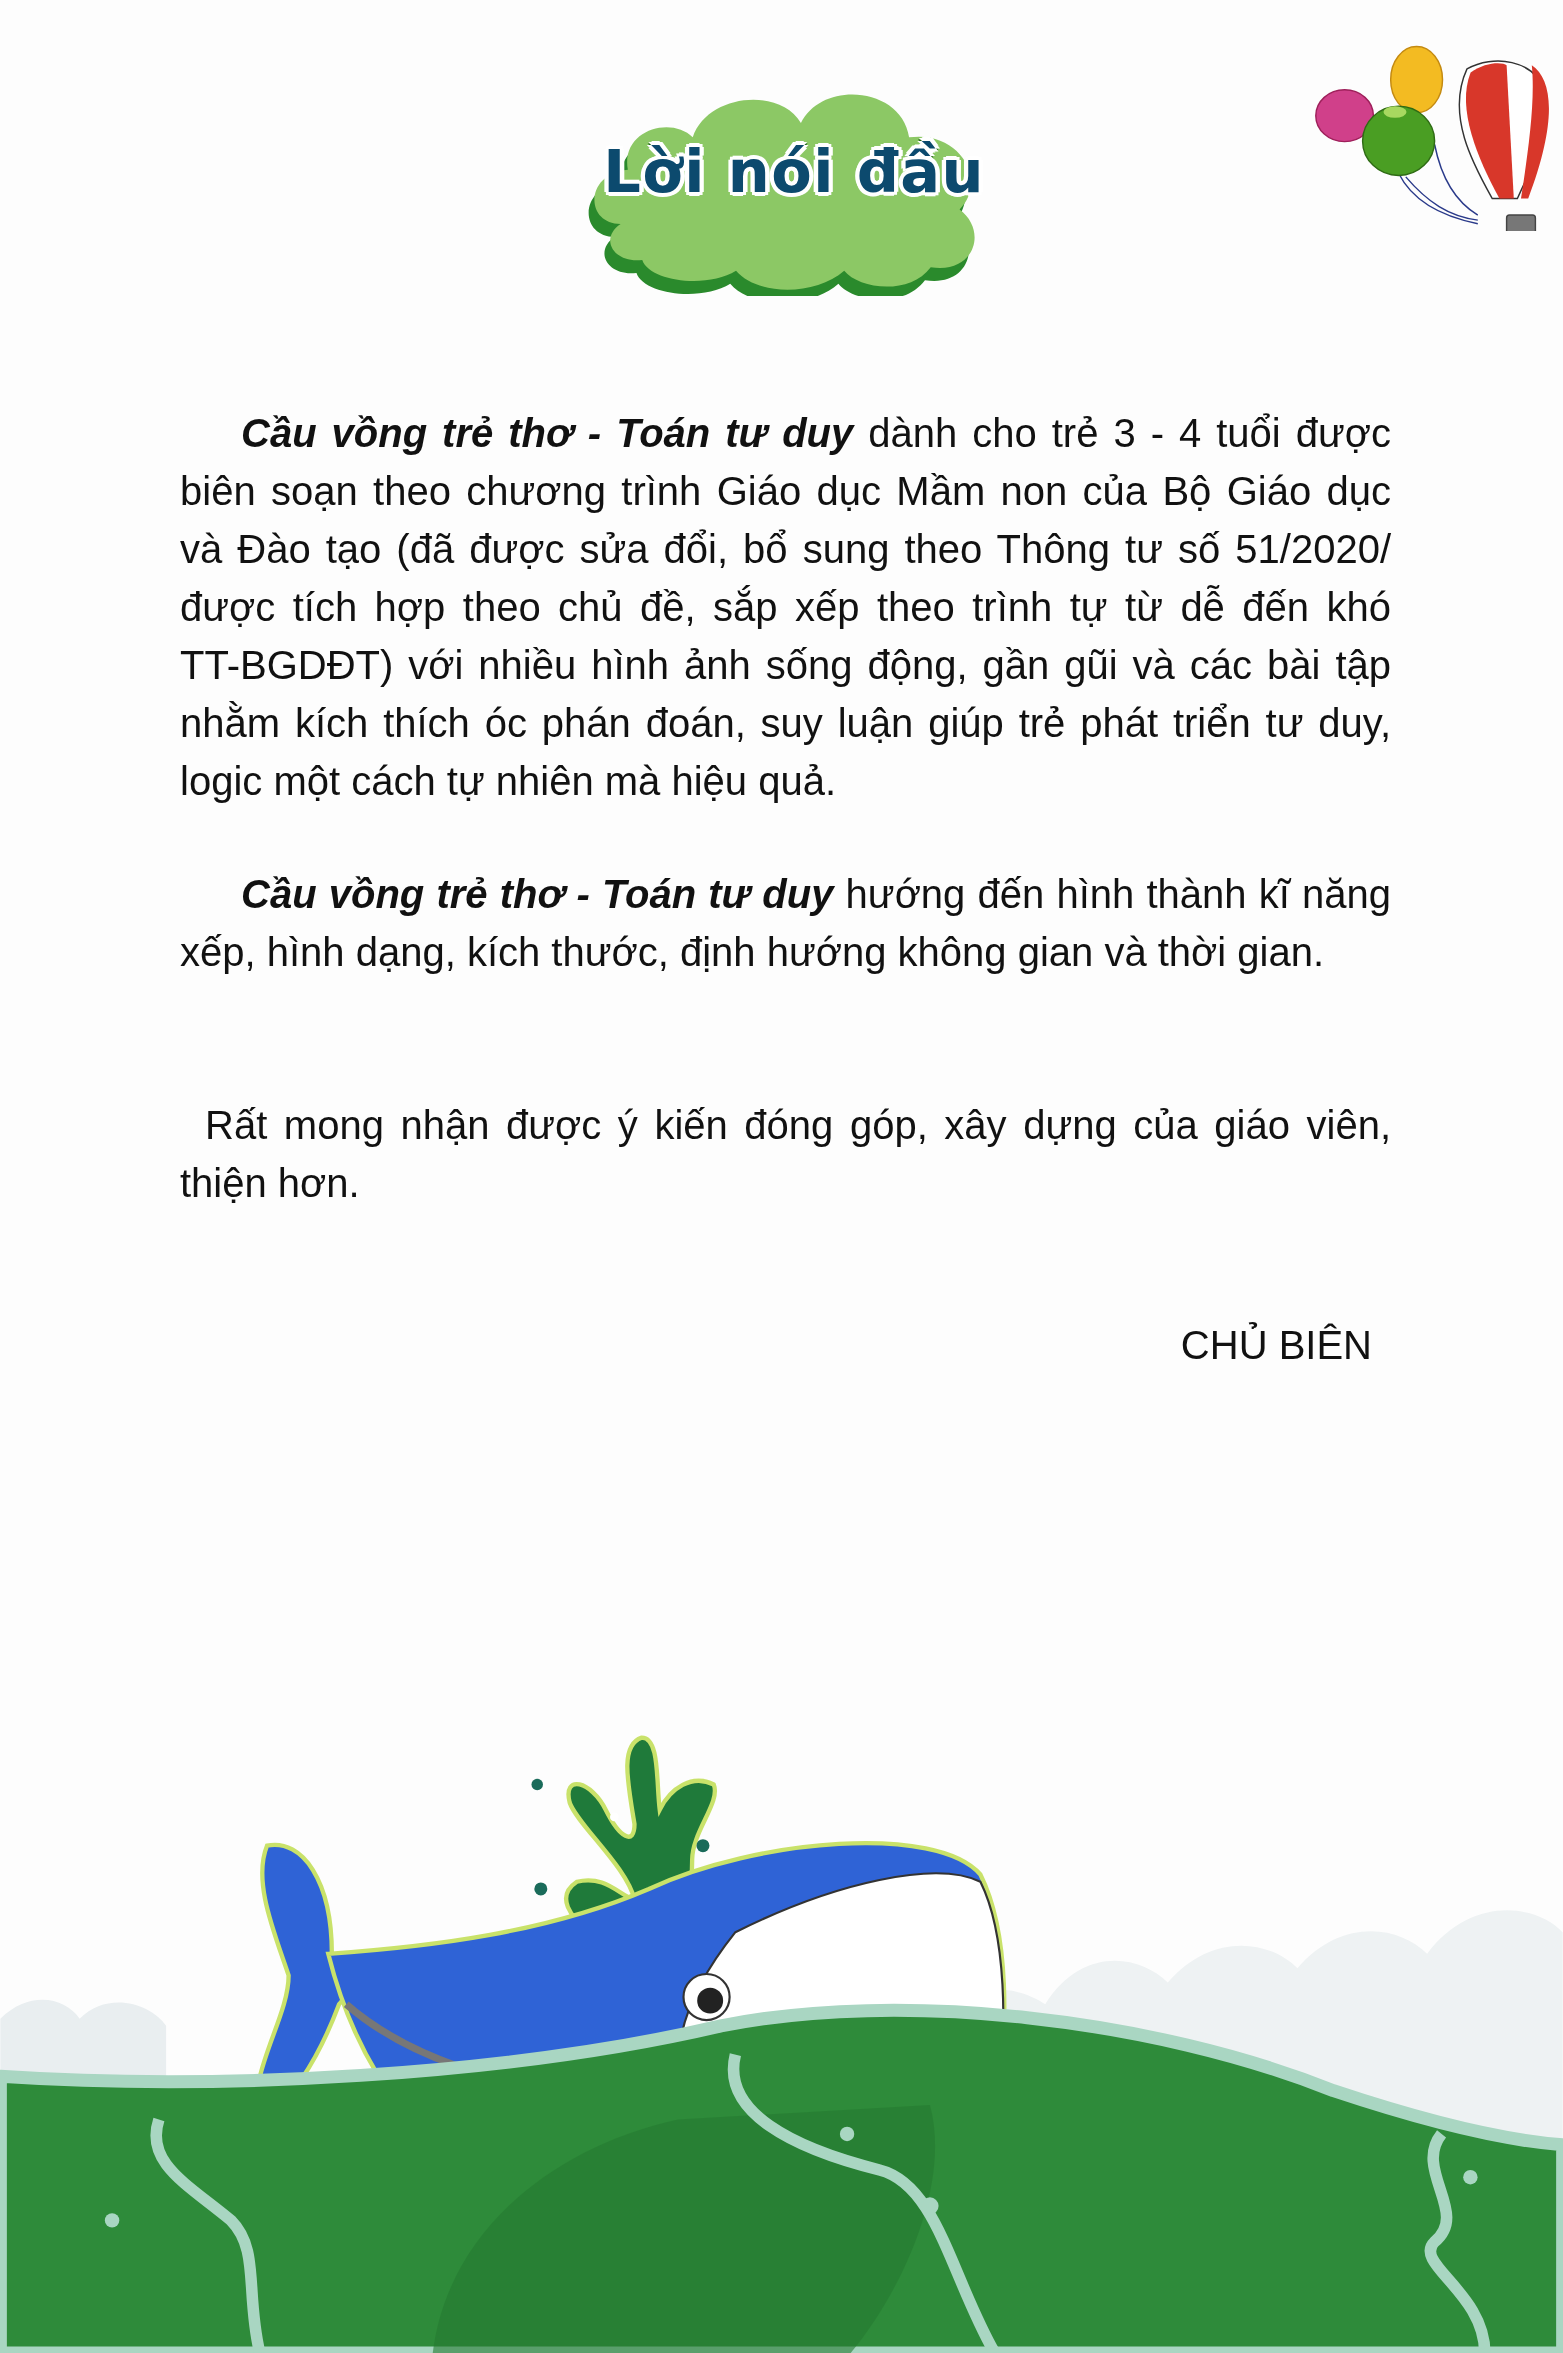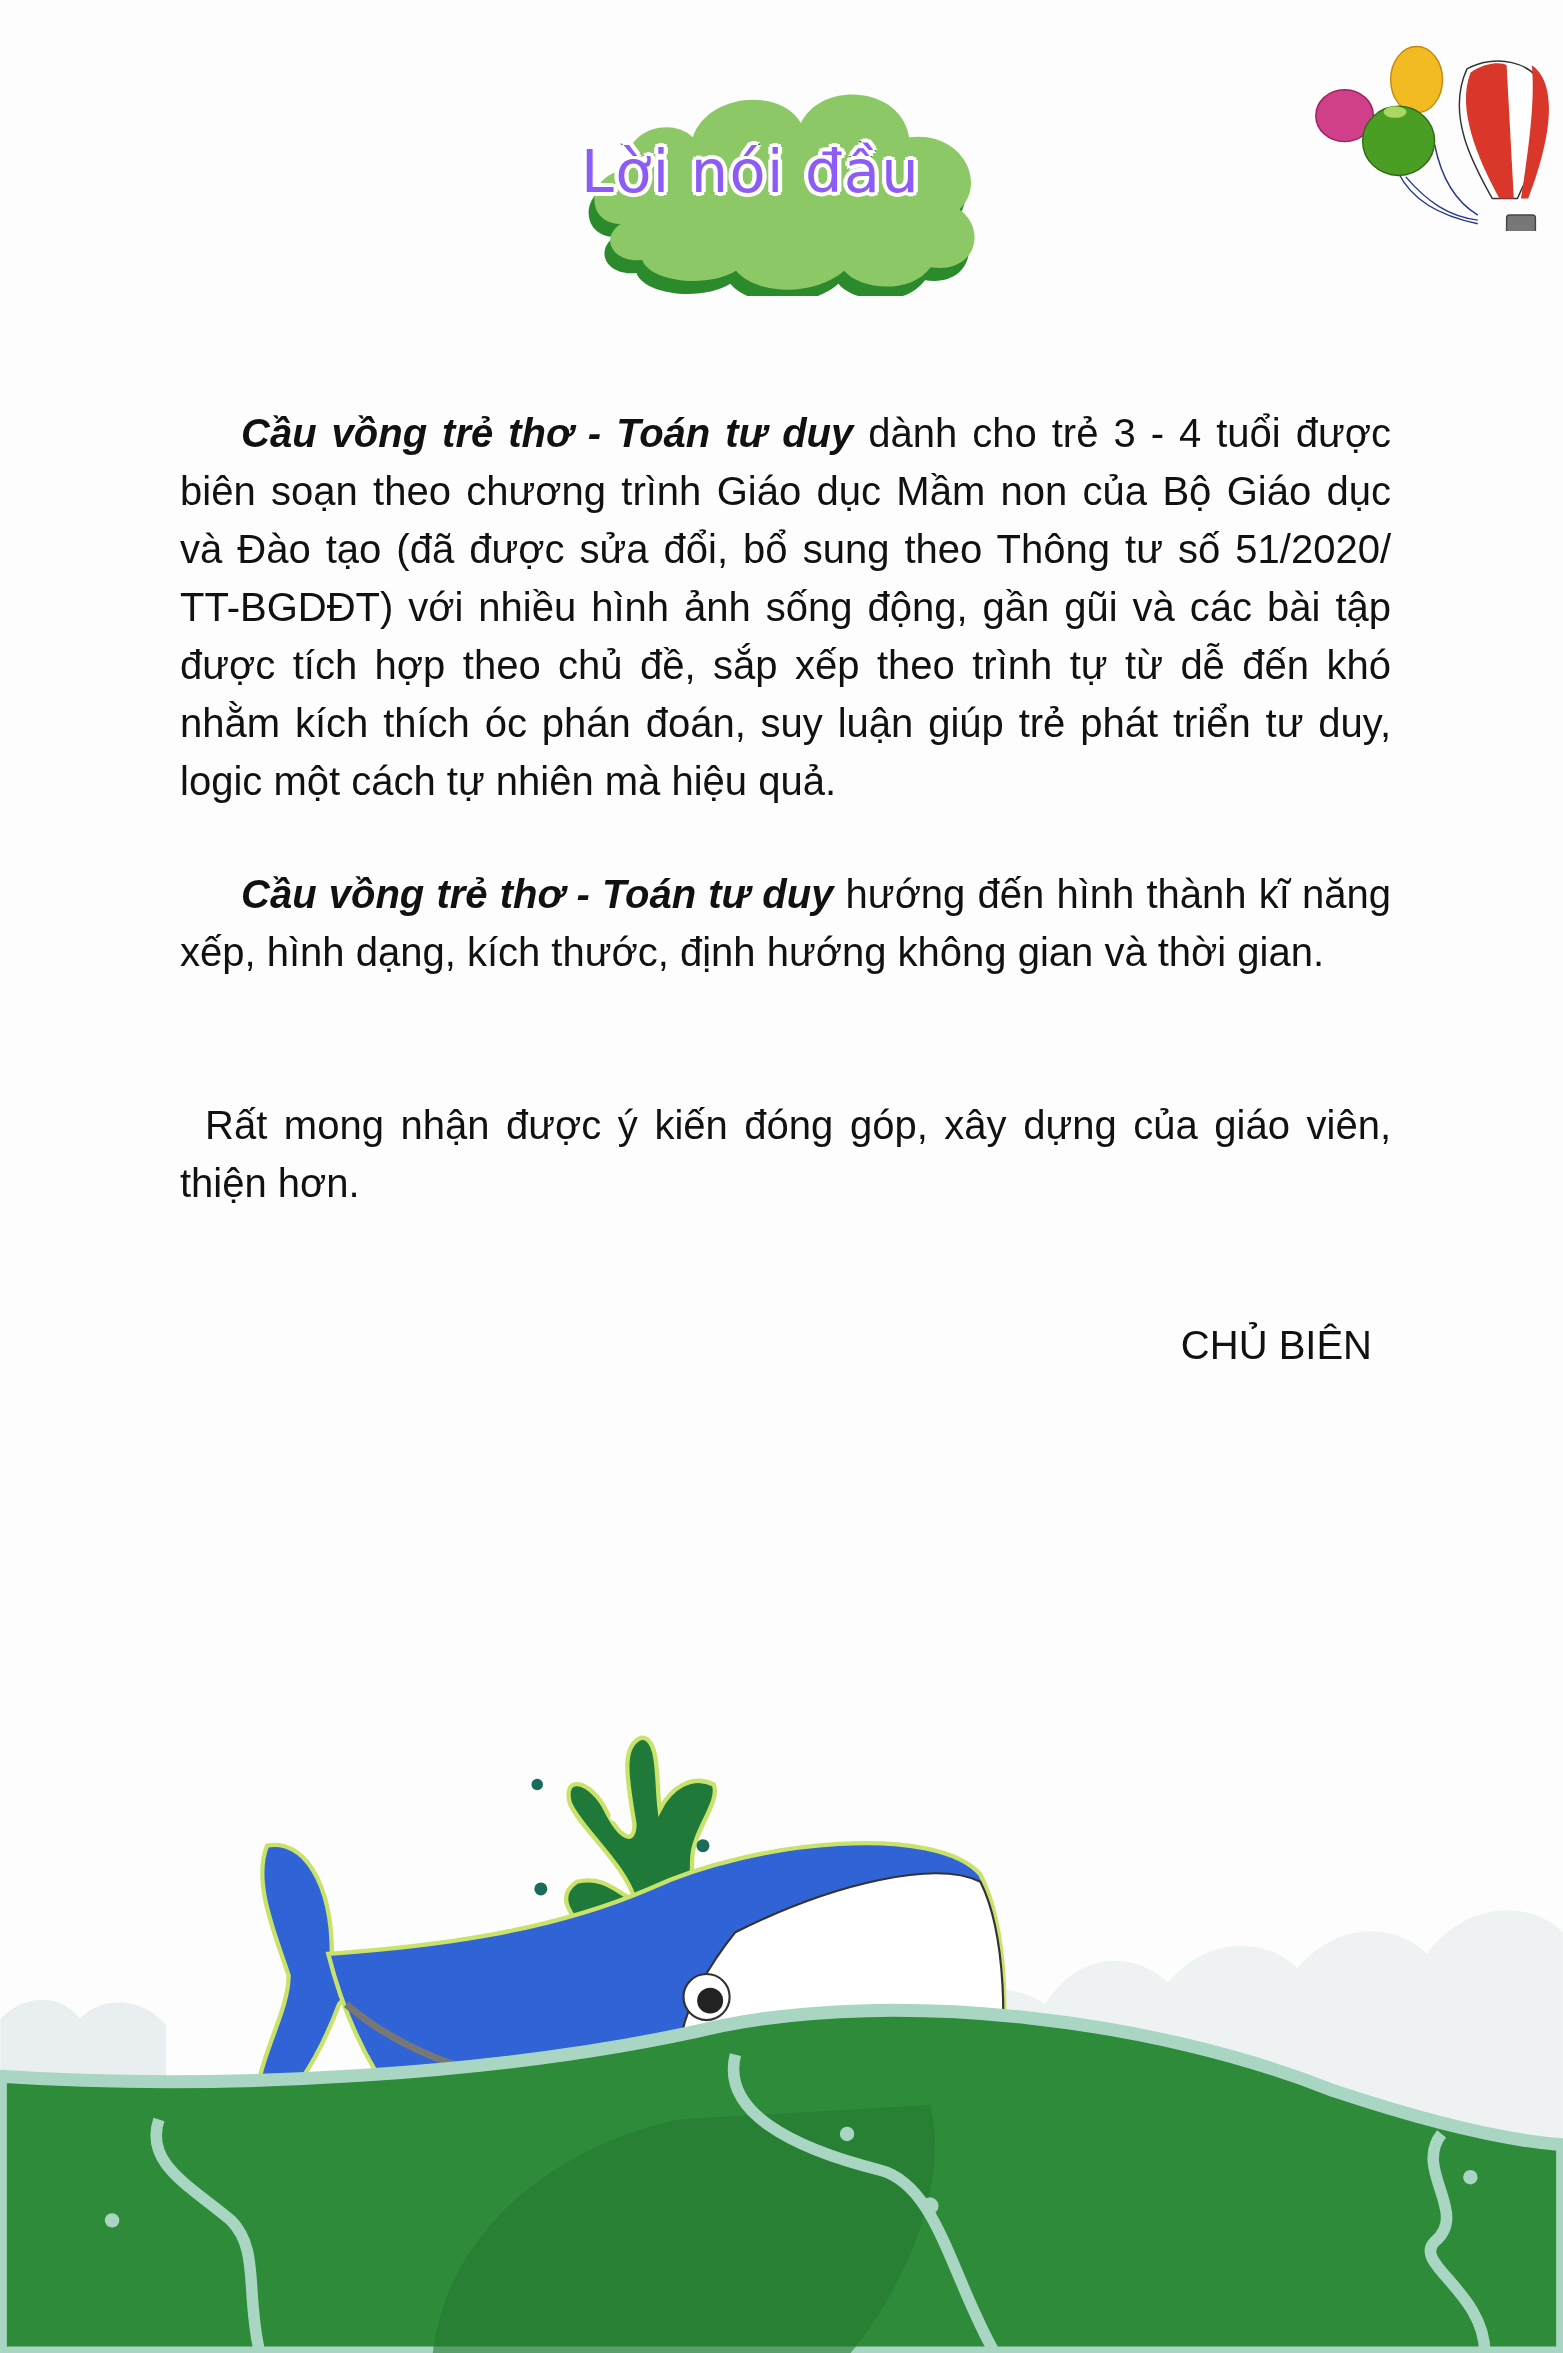--- a/index.html
+++ b/index.html
@@ -1,20 +1,20 @@
 <!DOCTYPE html>
 <html style="font-size:11.5px"><head>
 <meta charset="utf-8">
 <style>
   html, body { margin:0; padding:0; }
   body { width:1563px; height:2354px; background:#fdfdfd; position:relative; overflow:hidden;
          font-family:"Liberation Sans", sans-serif; color:#111; }
   .title-cloud { position:absolute; left:570px; top:58px; width:433px; height:238px; }
-  .title-text { position:absolute; left:581px; top:137px; width:404px; text-align:left;
-     font-family:"DejaVu Sans", sans-serif; font-weight:normal; font-size:59px; color:#8b5cf6;
+  .title-text { position:absolute; left:581px; top:137px; width:404px; text-align:right;
+     font-family:"DejaVu Sans", sans-serif; font-weight:bold; font-size:59px; color:#0c4a6e;
      -webkit-text-stroke:2.9px #1d5e1a; paint-order:stroke fill;
      text-shadow: 0 0 0 #fff, 2.9px 2.9px 0 #fff, -2.9px -2.9px 0 #fff, 2.9px -2.9px 0 #fff, -2.9px 2.9px 0 #fff, 0 4.3px 0 #fff, 4.3px 0 0 #fff, -4.3px 0 0 #fff, 0 -4.3px 0 #fff; letter-spacing:1.4px; }
   .balloons { position:absolute; left:1269px; top:21.6px; width:288px; height:209px; }
   .body-text { position:absolute; left:180px; width:1211px; font-size:40px; line-height:58px; }
   .para { margin:0; text-align:justify; text-align-last:left; }
   .para .line { display:block; white-space:nowrap; text-align:justify; text-align-last:justify; }
   .para .line.last { text-align-last:left; }
   .indent { padding-left:25px; }
   .bi { font-style:italic; font-weight:bold;margin-left:36px; }
   .p1 { top:404px; }
@@ -44,22 +44,22 @@
   <path d="M280 70 C300 55 325 55 330 60 L340 245 L320 245 C290 190 260 120 280 70 Z" fill="#d8372a"></path>
   <path d="M365 60 C395 80 400 140 360 245 L350 245 C360 180 370 110 365 60 Z" fill="#d8372a"></path>
   <rect x="330" y="268" width="40" height="38" rx="4" fill="#777" stroke="#444" stroke-width="2"></rect>
 </svg>
 
 <div class="body-text p1">
   <div class="para">
     <span class="line indent"><span class="bi">Cầu vồng trẻ thơ - Toán tư duy</span><span> dành cho trẻ 3 - 4 tuổi được</span></span>
     <span class="line">biên soạn theo chương trình Giáo dục Mầm non của Bộ Giáo dục</span>
     <span class="line">và Đào tạo (đã được sửa đổi, bổ sung theo Thông tư số 51/2020/</span>
+    <span class="line">được tích hợp theo chủ đề, sắp xếp theo trình tự từ dễ đến khó</span>
     <span class="line">TT-BGDĐT) với nhiều hình ảnh sống động, gần gũi và các bài tập</span>
-    <span class="line">được tích hợp theo chủ đề, sắp xếp theo trình tự từ dễ đến khó</span>
     <span class="line">nhằm kích thích óc phán đoán, suy luận giúp trẻ phát triển tư duy,</span>
     <span class="line last">logic một cách tự nhiên mà hiệu quả.</span>
   </div>
 </div>
 
 <div class="body-text p2">
   <div class="para">
     <span class="line indent"><span class="bi">Cầu vồng trẻ thơ - Toán tư duy</span><span> hướng đến hình thành kĩ năng</span></span>
     <span class="line last">xếp, hình dạng, kích thước, định hướng không gian và thời gian.</span>
   </div>

